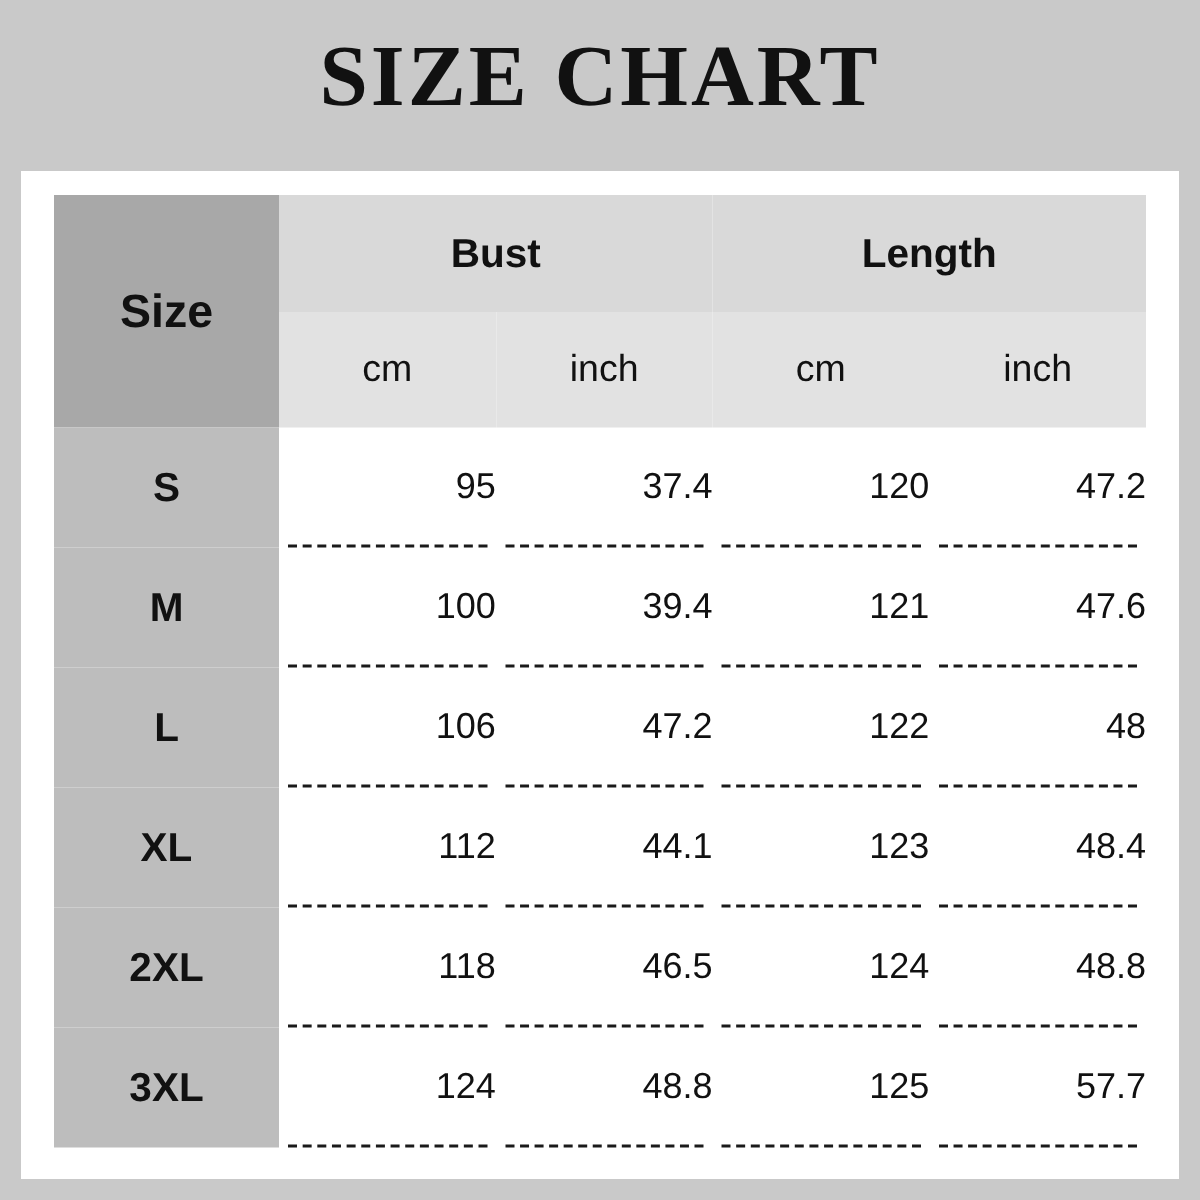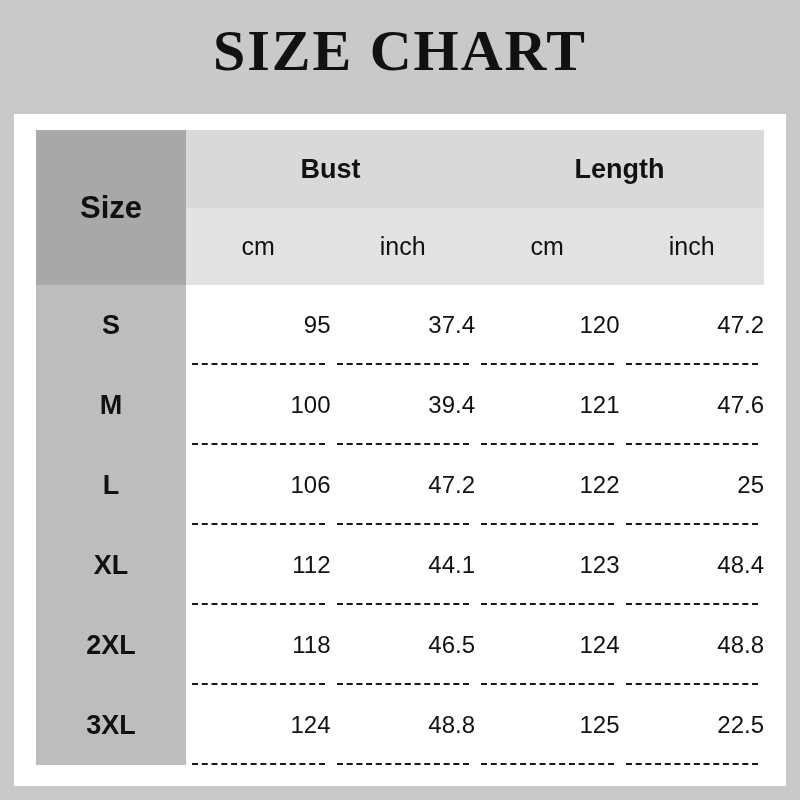--- a/index.html
+++ b/index.html
@@ -149,40 +149,40 @@
           <td class="cell"><span>100</span><span class="dash"></span></td>
           <td class="cell"><span>39.4</span><span class="dash"></span></td>
           <td class="cell"><span>121</span><span class="dash"></span></td>
           <td class="cell"><span>47.6</span><span class="dash"></span></td>
         </tr>
         <tr>
           <td class="row-label">L</td>
           <td class="cell"><span>106</span><span class="dash"></span></td>
           <td class="cell"><span>47.2</span><span class="dash"></span></td>
           <td class="cell"><span>122</span><span class="dash"></span></td>
-          <td class="cell"><span>25</span><span class="dash"></span></td>
+          <td class="cell"><span>48</span><span class="dash"></span></td>
         </tr>
         <tr>
           <td class="row-label">XL</td>
           <td class="cell"><span>112</span><span class="dash"></span></td>
           <td class="cell"><span>44.1</span><span class="dash"></span></td>
           <td class="cell"><span>123</span><span class="dash"></span></td>
           <td class="cell"><span>48.4</span><span class="dash"></span></td>
         </tr>
         <tr>
           <td class="row-label">2XL</td>
           <td class="cell"><span>118</span><span class="dash"></span></td>
           <td class="cell"><span>46.5</span><span class="dash"></span></td>
           <td class="cell"><span>124</span><span class="dash"></span></td>
           <td class="cell"><span>48.8</span><span class="dash"></span></td>
         </tr>
         <tr>
           <td class="row-label">3XL</td>
           <td class="cell"><span>124</span><span class="dash"></span></td>
           <td class="cell"><span>48.8</span><span class="dash"></span></td>
           <td class="cell"><span>125</span><span class="dash"></span></td>
-          <td class="cell"><span>22.5</span><span class="dash"></span></td>
+          <td class="cell"><span>57.7</span><span class="dash"></span></td>
         </tr>
       </tbody>
     </table>
   </div>
 
 </div>
 
 </body></html>

